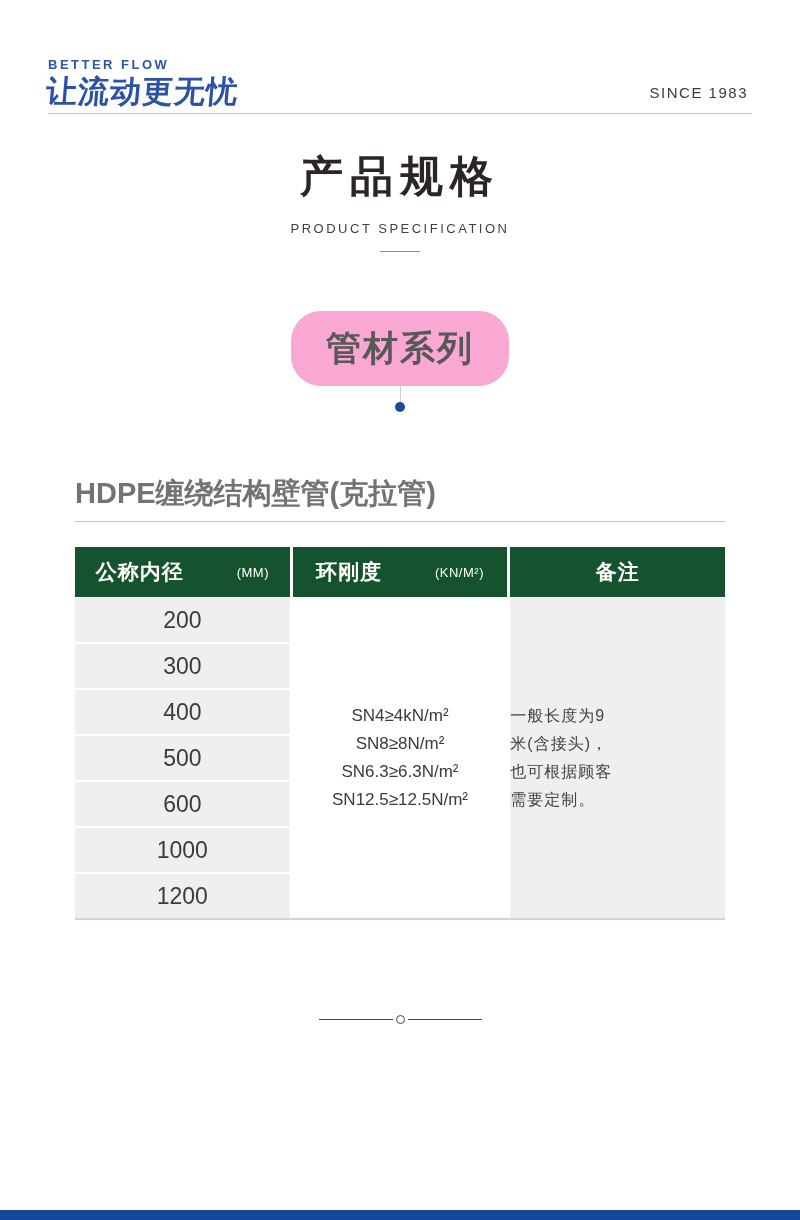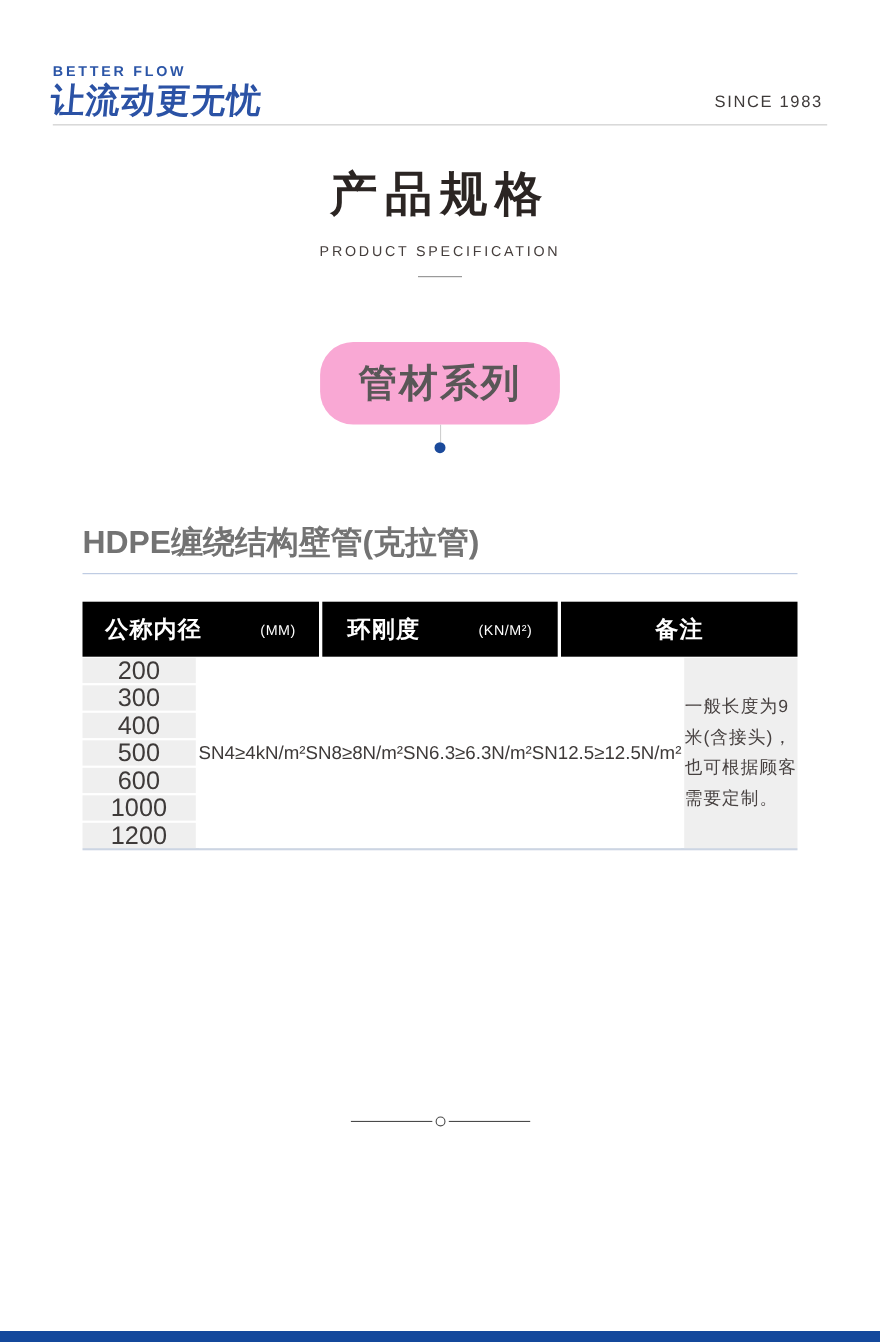--- a/index.html
+++ b/index.html
@@ -63,38 +63,38 @@
   }
   .section-underline {
     position: absolute; left: 75px; top: 521px; width: 650px;
     height: 1px; background: #b9c7e0;
   }
 
   
   .tbl { position: absolute; left: 75px; top: 547px; width: 650px; }
   .tbl-head { display: grid; grid-template-columns: 1fr 1fr 1fr; column-gap: 3px; }
   .th {
-    background: #000000; color: #ffffff; height: 50px;
+    background: #14532d; color: #ffffff; height: 50px;
     display: flex; align-items: center; justify-content: center;
     font-size: 21px; font-weight: bold; letter-spacing: 1px; gap: 48px;
   }
   .th .unit { font-size: 13px; font-weight: normal; margin-left: 5px; letter-spacing: 0.5px; }
   .tbl-body {
     display: grid; grid-template-columns: 1fr 1fr 1fr; column-gap: 3px;
     margin-top: 1px; border-bottom: 2px solid #ccd5e3;
   }
   .col-diameters { display: flex; flex-direction: column; gap: 2px; }
   .cell-dia {
-    background: #efefef; height: 23px;
+    background: #efefef; height: 44px;
     display: flex; align-items: center; justify-content: center;
     font-size: 23px; color: #3e3a39;
   }
   .col-stiffness {
     background: #ffffff;
-    display: flex; flex-direction: row; align-items: center; justify-content: center;
+    display: flex; flex-direction: column; align-items: center; justify-content: center;
     font-size: 17px; color: #3e3a39; line-height: 28px;
   }
   .col-remark {
     background: #efefef;
     display: flex; flex-direction: column; align-items: flex-start; justify-content: center;
     font-size: 16px; color: #474140; line-height: 28px; letter-spacing: 1px;
   }
 
   
   .footer-divider {

